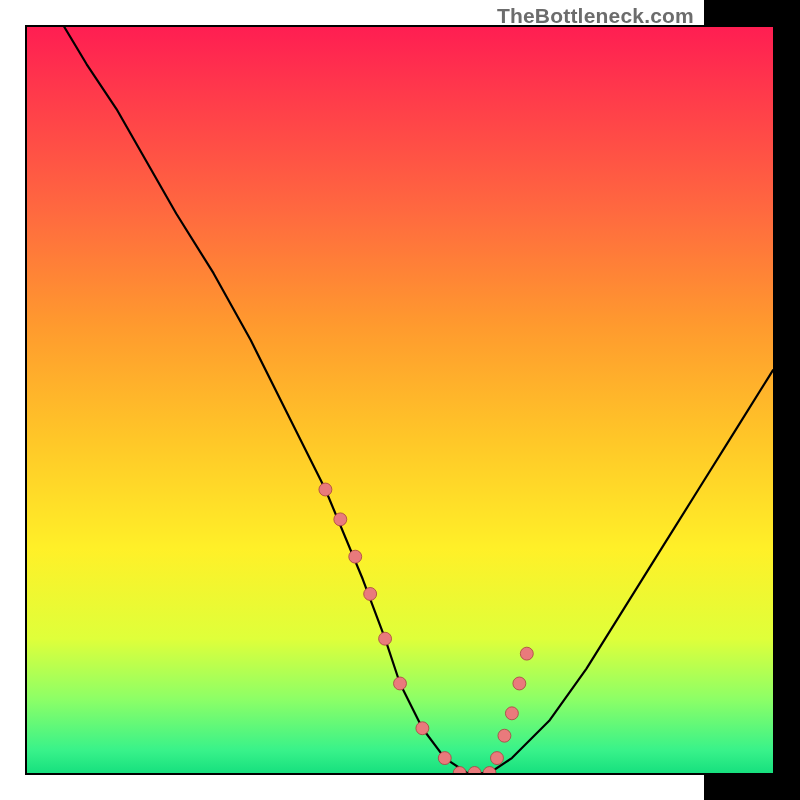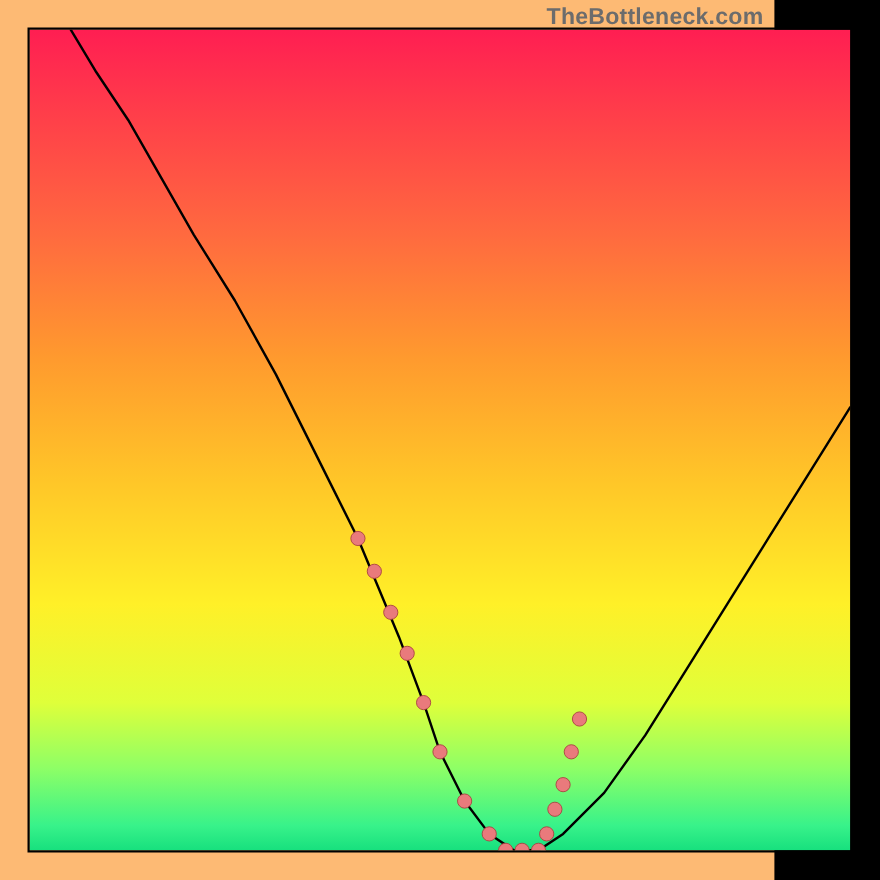--- a/index.html
+++ b/index.html
@@ -8,21 +8,21 @@
     width: 800px;
     height: 800px;
     background: #000;
     overflow: hidden;
     font-family: Arial, Helvetica, sans-serif;
   }
   .stage {
     position: relative;
     width: 704px;
     height: 800px;
-    background: #fdba74;
+    background: #ffffff;
   }
   .plot-frame {
     position: absolute;
     left: 25px;
     top: 25px;
     width: 750px;
     height: 750px;
     background: linear-gradient(
       to bottom,
       #ff1e52 0%,

